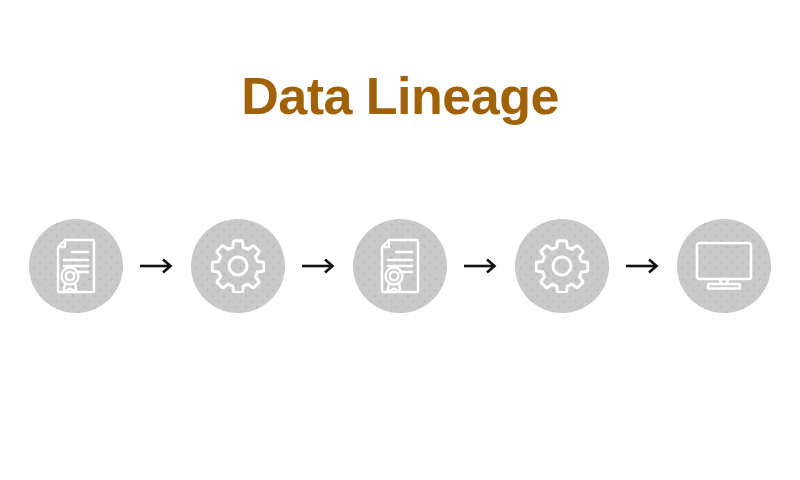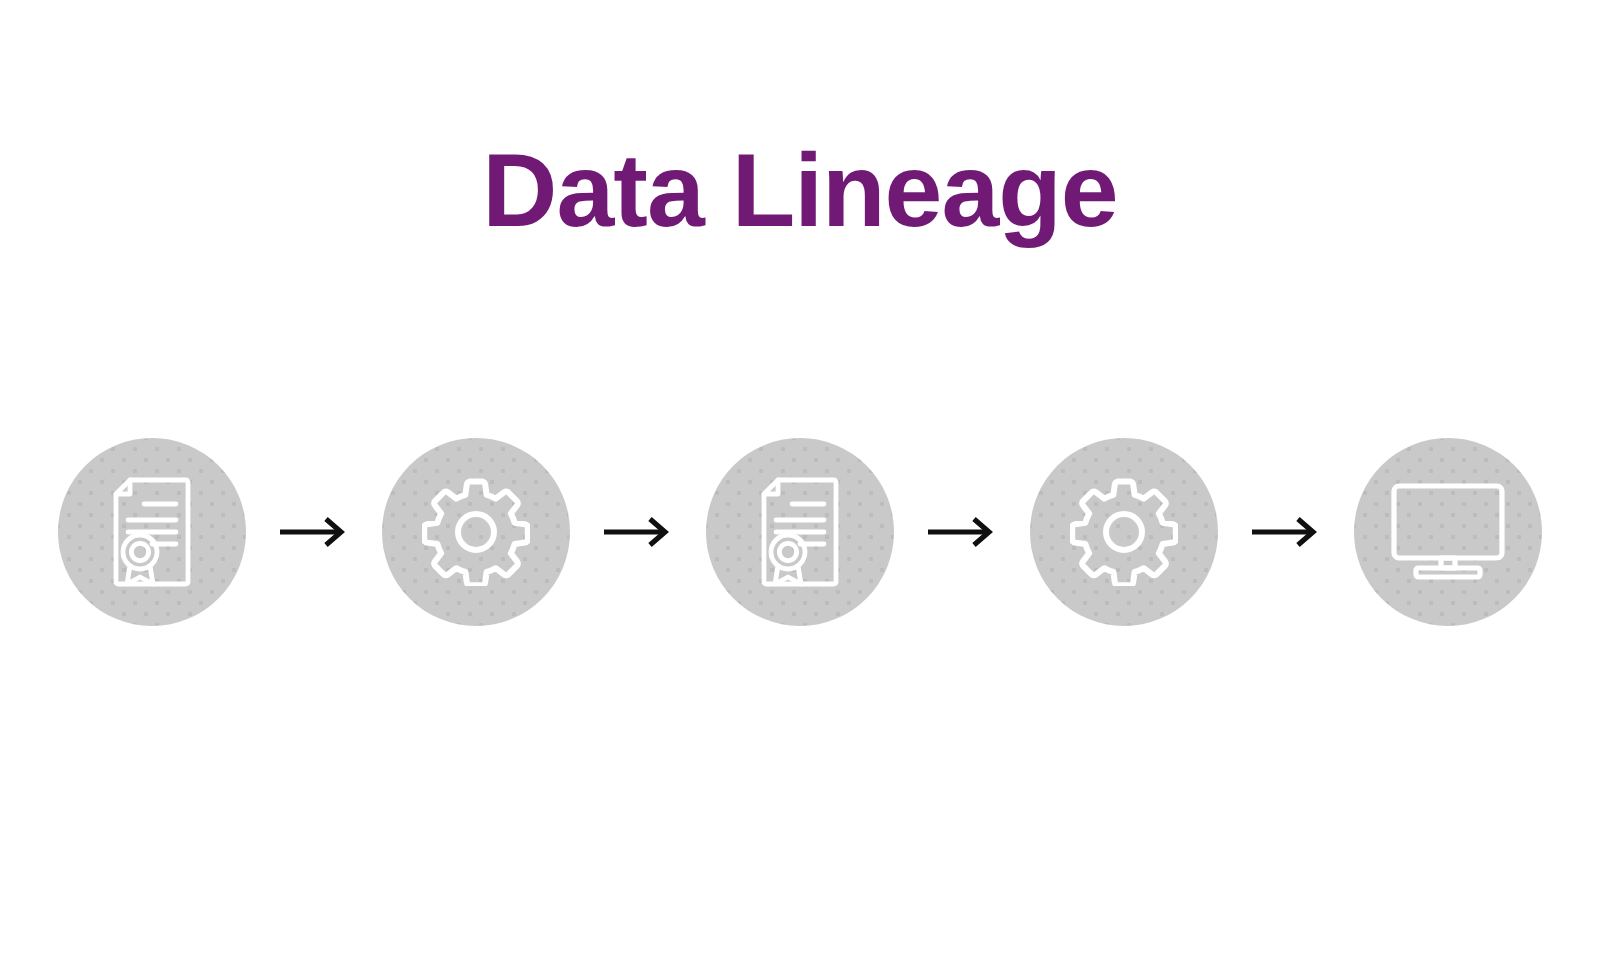--- a/index.html
+++ b/index.html
@@ -25,21 +25,21 @@
   
   .title {
     position: absolute;
     left: 0;
     top: 68px;
     width: 800px;
     text-align: center;
     font-size: 52px;
     font-weight: bold;
     letter-spacing: -0.5px;
-    color: #701a75;
+    color: #a16207;
     line-height: 1.1;
     white-space: nowrap;
   }
 
   
   .flow {
     position: absolute;
     left: 0;
     top: 218px;
     width: 800px;

